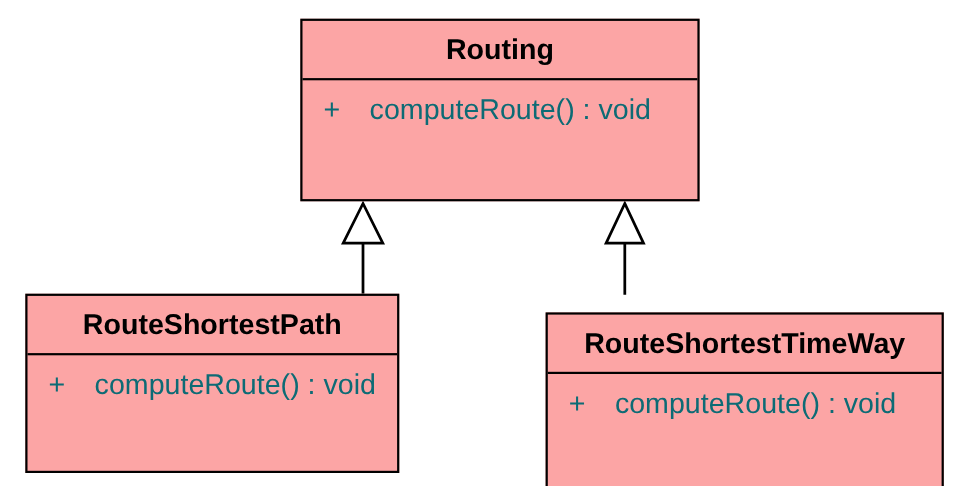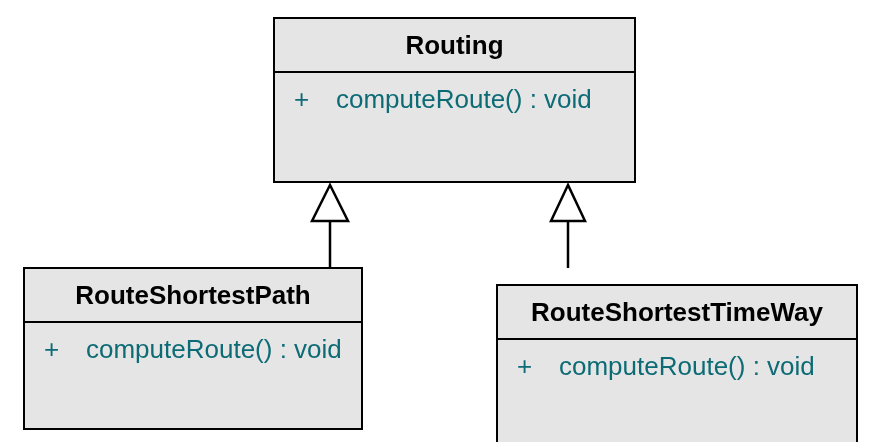--- a/index.html
+++ b/index.html
@@ -32,21 +32,21 @@
   }
   .edge-head {
     fill: #ffffff;
     stroke: #000000;
     stroke-width: 2.5;
     stroke-linejoin: miter;
   }
   .uml-class {
     position: absolute;
     box-sizing: border-box;
-    background: #e5e5e5;
+    background: #fca5a5;
     border: 2.5px solid #000000;
   }
   .uml-title {
     height: 52px;
     border-bottom: 2.5px solid #000000;
     display: flex;
     align-items: center;
     justify-content: center;
     font-weight: 700;
     font-size: 26px;

